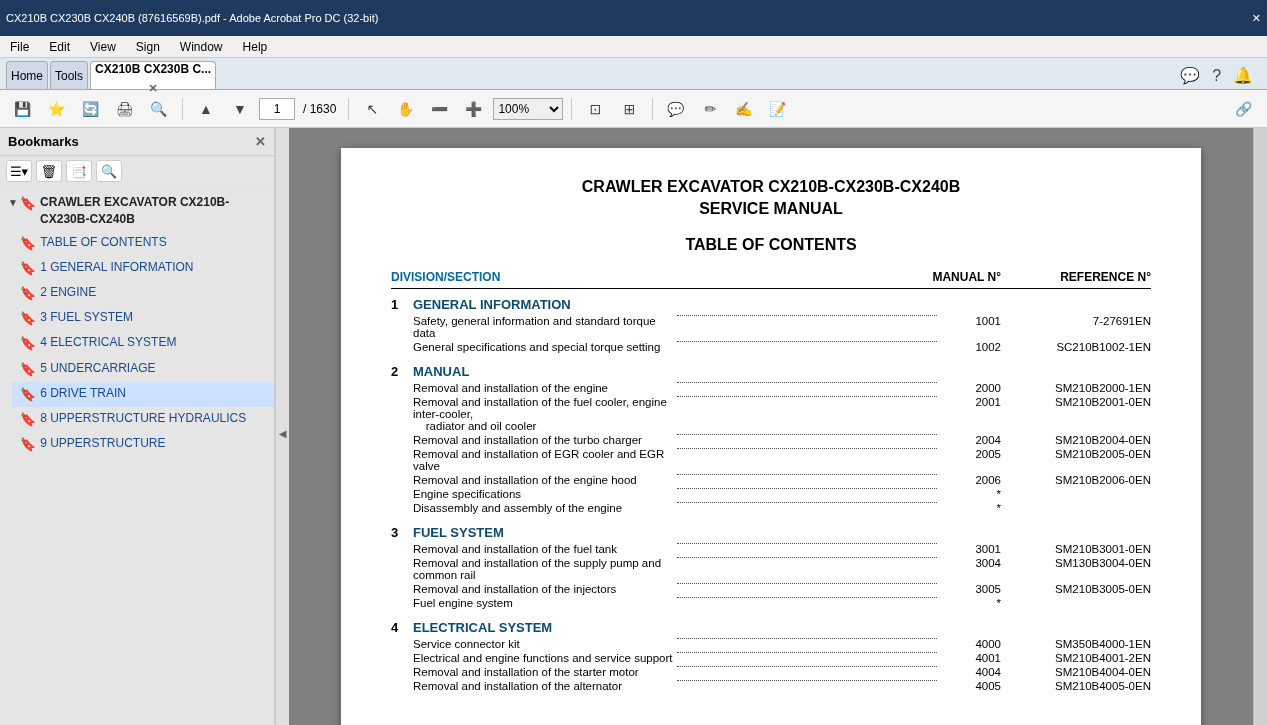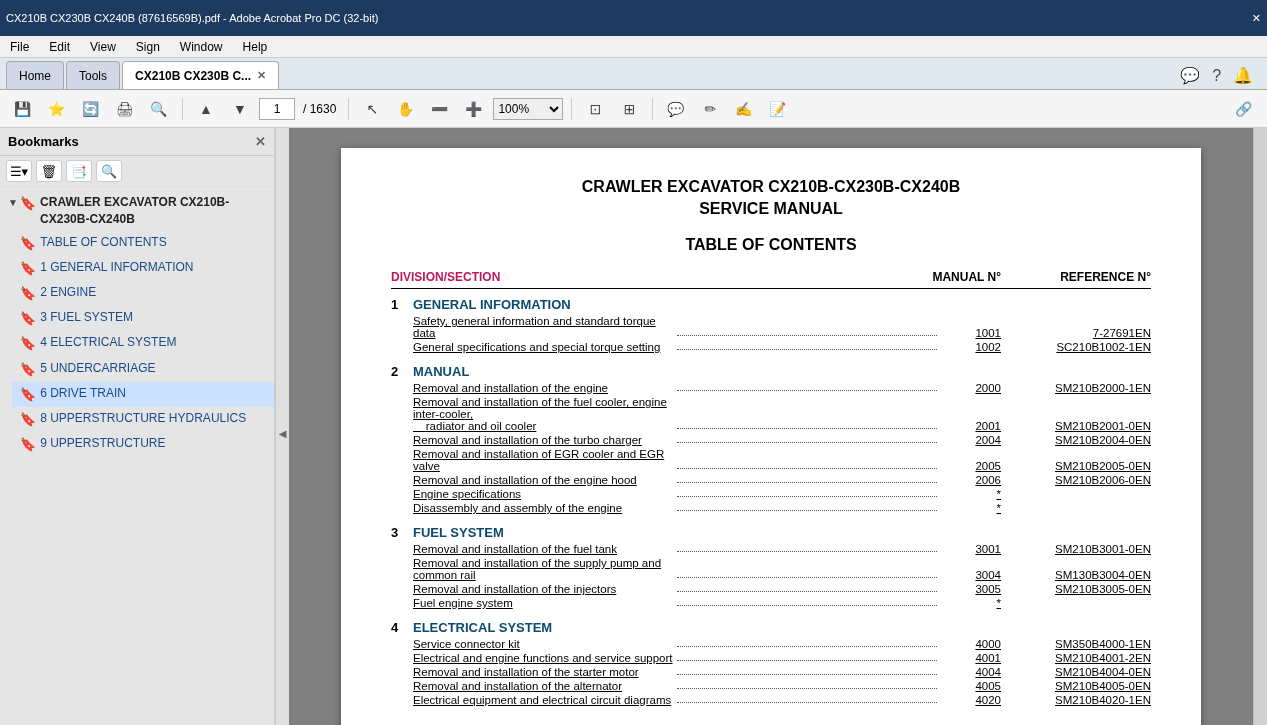--- a/index.html
+++ b/index.html
@@ -35,32 +35,32 @@
     .tab-bar {
       background: #e0e8f0;
       height: 32px;
       display: flex;
       align-items: flex-end;
       padding: 0 6px;
       border-bottom: 1px solid #aaa;
     }
     .tab {
       height: 28px;
-      padding: 0 12px;
+      padding: 0 4px;
       display: flex;
       align-items: center;
       font-size: 12px;
       cursor: pointer;
       border: 1px solid #aaa;
       border-bottom: none;
       border-radius: 4px 4px 0 0;
       gap: 6px;
       background: #d0d8e8;
     }
-    .tab.active { background: #fff; font-weight: bold; }
+    .tab.active { background: #fff; font-weight: bold; flex-direction: column; }
     .tab-right-icons {
       margin-left: auto;
       display: flex;
       align-items: center;
       gap: 12px;
       padding-right: 8px;
       padding-bottom: 4px;
     }
     .tab-right-icons span { font-size: 16px; cursor: pointer; color: #444; }
 
@@ -215,39 +215,38 @@
       margin-bottom: 16px;
       color: #000;
     }
     .toc-header-row {
       display: flex;
       justify-content: space-between;
       border-bottom: 1px solid #000;
       padding-bottom: 4px;
       margin-bottom: 8px;
     }
-    .toc-header-div { color: #be185d; font-size: 12px; font-weight: bold; flex: 1; }
+    .toc-header-div { color: #0369a1; font-size: 12px; font-weight: bold; flex: 1; }
     .toc-header-sec { font-size: 12px; font-weight: bold; width: 120px; text-align: right; }
     .toc-header-ref { font-size: 12px; font-weight: bold; width: 150px; text-align: right; }
 
     .toc-section { margin-bottom: 10px; }
     .toc-section-header {
       display: flex;
       align-items: baseline;
       gap: 6px;
       margin-bottom: 2px;
     }
     .toc-section-num { font-size: 13px; font-weight: bold; color: #000; min-width: 16px; }
     .toc-section-title { font-size: 13px; font-weight: bold; color: #0c4a6e; }
 
     .toc-entry {
       display: flex;
-      align-items: flex-end;
+      align-items: flex-start;
       padding: 1px 0 1px 22px;
-      text-decoration: underline;
     }
     .toc-entry-text { font-size: 11.5px; color: #000; flex: 1; }
     .toc-dots { flex: 1; border-bottom: 1px dotted #555; margin: 0 4px 3px 4px; min-width: 20px; }
     .toc-section-no { font-size: 11.5px; width: 60px; text-align: right; color: #000; }
     .toc-ref-no { font-size: 11.5px; width: 150px; text-align: right; color: #000; }
 
     
     .scroll-track {
       width: 14px;
       background: #d0d0d0;
@@ -522,25 +521,19 @@
           <span class="toc-dots"></span>
           <span class="toc-section-no">4004</span>
           <span class="toc-ref-no">SM210B4004-0EN</span>
         </div>
         <div class="toc-entry">
           <span class="toc-entry-text">Removal and installation of the alternator</span>
           <span class="toc-dots"></span>
           <span class="toc-section-no">4005</span>
           <span class="toc-ref-no">SM210B4005-0EN</span>
         </div>
-        <div class="toc-entry">
-          <span class="toc-entry-text">Electrical equipment and electrical circuit diagrams</span>
-          <span class="toc-dots"></span>
-          <span class="toc-section-no">4020</span>
-          <span class="toc-ref-no">SM210B4020-1EN</span>
-        </div>
       </div>
 
     </div>
   </div>
 
   <div class="scroll-track"></div>
 </div>
 
 </body></html>

